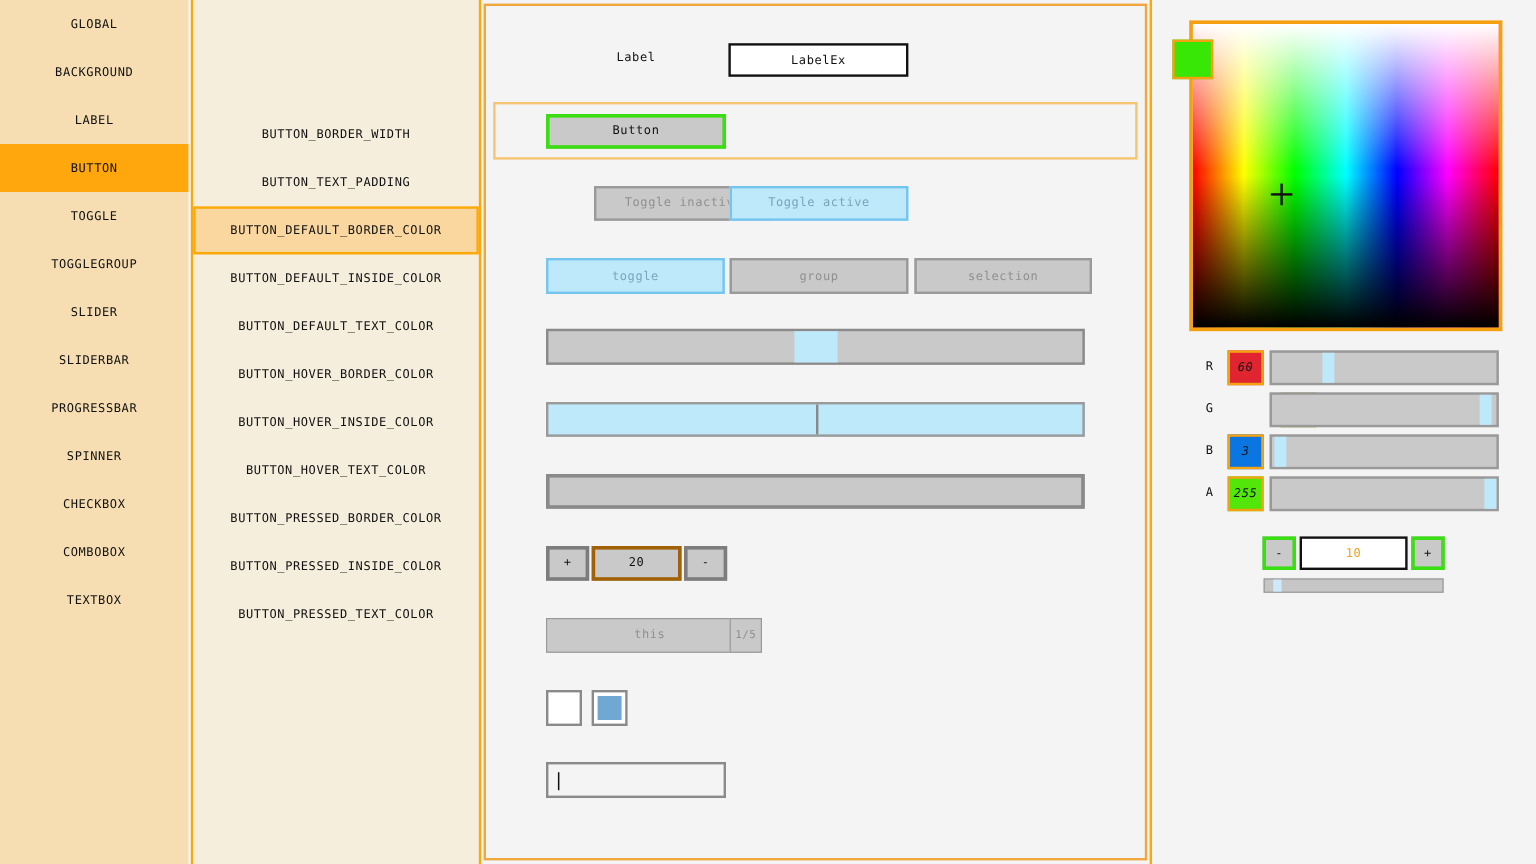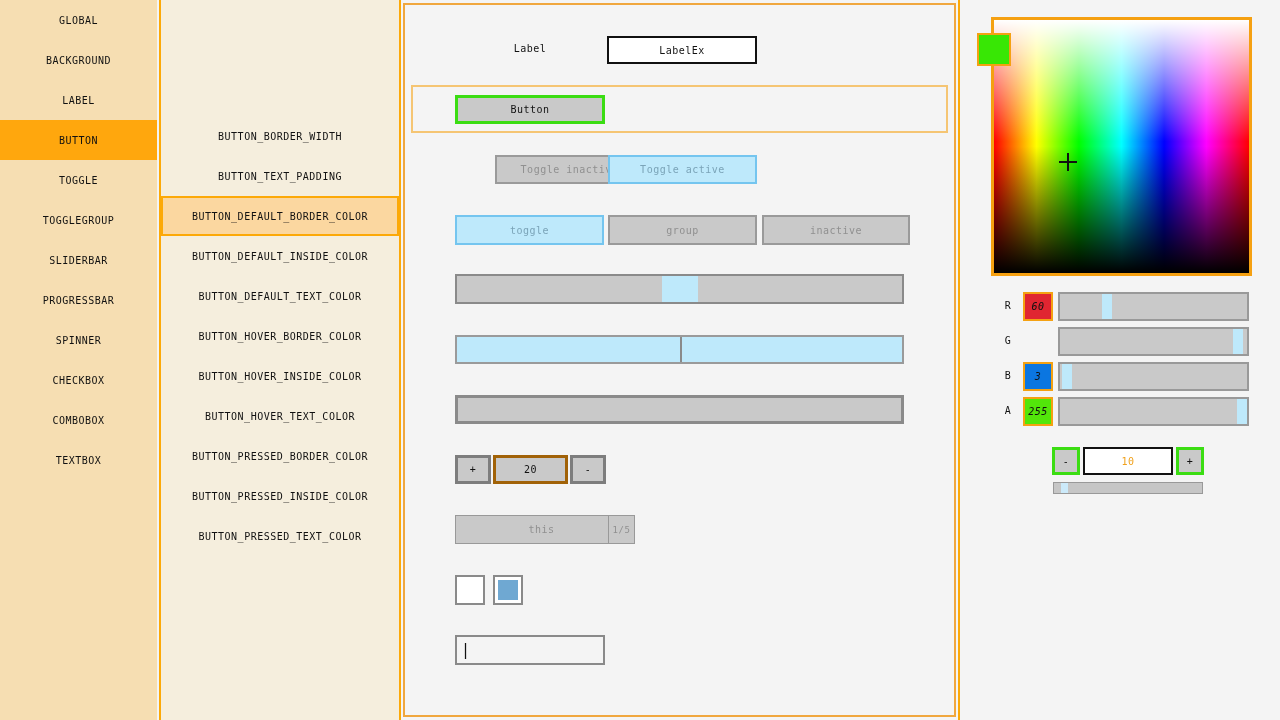--- a/index.html
+++ b/index.html
@@ -5,21 +5,21 @@
   html,body{margin:0;padding:0;}
   body{font-family:"DejaVu Sans Mono", monospace; font-size:10px; letter-spacing:0.5px; color:#111;}
   #app{position:relative;width:1280px;height:720px;overflow:hidden;background:#f4f4f4;}
   .abs{position:absolute;box-sizing:border-box;}
   .center{display:flex;align-items:center;justify-content:center;}
 
   
   #col1{left:0;top:0;width:157px;height:720px;background:#f6deb2;}
   #col1 .row{height:40px;display:flex;align-items:center;justify-content:center;box-sizing:border-box;cursor:default;}
   #col1 .row.selected{background:#ffa70d;}
-  #col2{left:161px;top:0;width:238px;height:720px;background:#f5eedd;padding-top:116px;box-sizing:border-box;}
+  #col2{left:161px;top:0;width:238px;height:720px;background:#f5eedd;padding-top:92px;box-sizing:border-box;}
   #col2 .row{height:40px;display:flex;align-items:center;justify-content:center;box-sizing:border-box;cursor:default;}
   #col2 .row.selected{background:#fbd7a0;border:2px solid #fca908;}
   .vdivider{top:0;width:2px;height:720px;background:#fca908;}
 
   
   #main-panel{left:403px;top:3px;width:553px;height:714px;border:2px solid #f0a73e;background:#f4f4f4;}
   #sub-panel{left:411px;top:85px;width:537px;height:48px;border:2px solid #f5c573;}
   .btn-gray-txt{background:#c9c9c9;border:2px solid #9a9a9a;color:#909090;}
   .btn-blue{background:#bee9fb;border:2px solid #74c5ef;color:#7ba4b8;}
   .btn-thin{background:#c9c9c9;border:1px solid #999;color:#909090;}
@@ -96,20 +96,23 @@
       <div class="row selected">
         <span>BUTTON</span>
       </div>
       <div class="row">
         <span>TOGGLE</span>
       </div>
       <div class="row">
         <span>TOGGLEGROUP</span>
       </div>
       <div class="row">
+        <span>SLIDER</span>
+      </div>
+      <div class="row">
         <span>SLIDERBAR</span>
       </div>
       <div class="row">
         <span>PROGRESSBAR</span>
       </div>
       <div class="row">
         <span>SPINNER</span>
       </div>
       <div class="row">
         <span>CHECKBOX</span>
@@ -176,21 +179,21 @@
   <div id="toggle-active" class="abs center btn-blue">
     <span>Toggle active</span>
   </div>
   <div id="tg-toggle" class="abs center btn-blue">
     <span>toggle</span>
   </div>
   <div id="tg-group" class="abs center btn-gray-txt">
     <span>group</span>
   </div>
   <div id="tg-selection" class="abs center btn-gray-txt">
-    <span>inactive</span>
+    <span>selection</span>
   </div>
 
   <div id="slider" class="abs">
     <div id="slider-thumb" class="abs"></div>
   </div>
   <div id="sliderbar" class="abs">
     <div id="sliderbar-divider" class="abs"></div>
   </div>
   <div id="progressbar" class="abs"></div>
 

